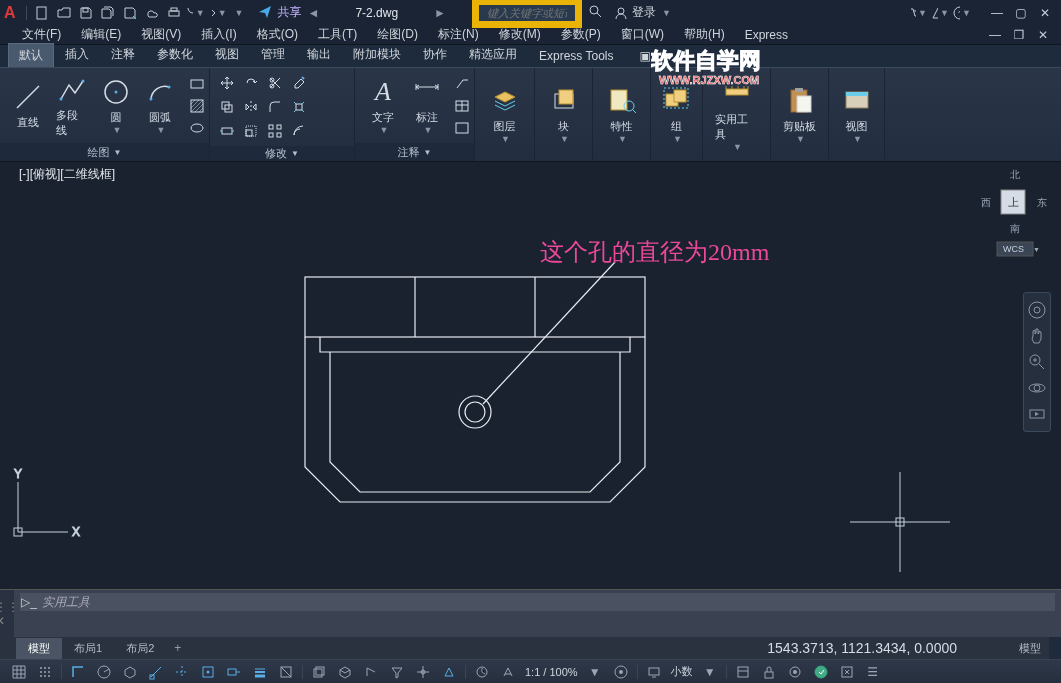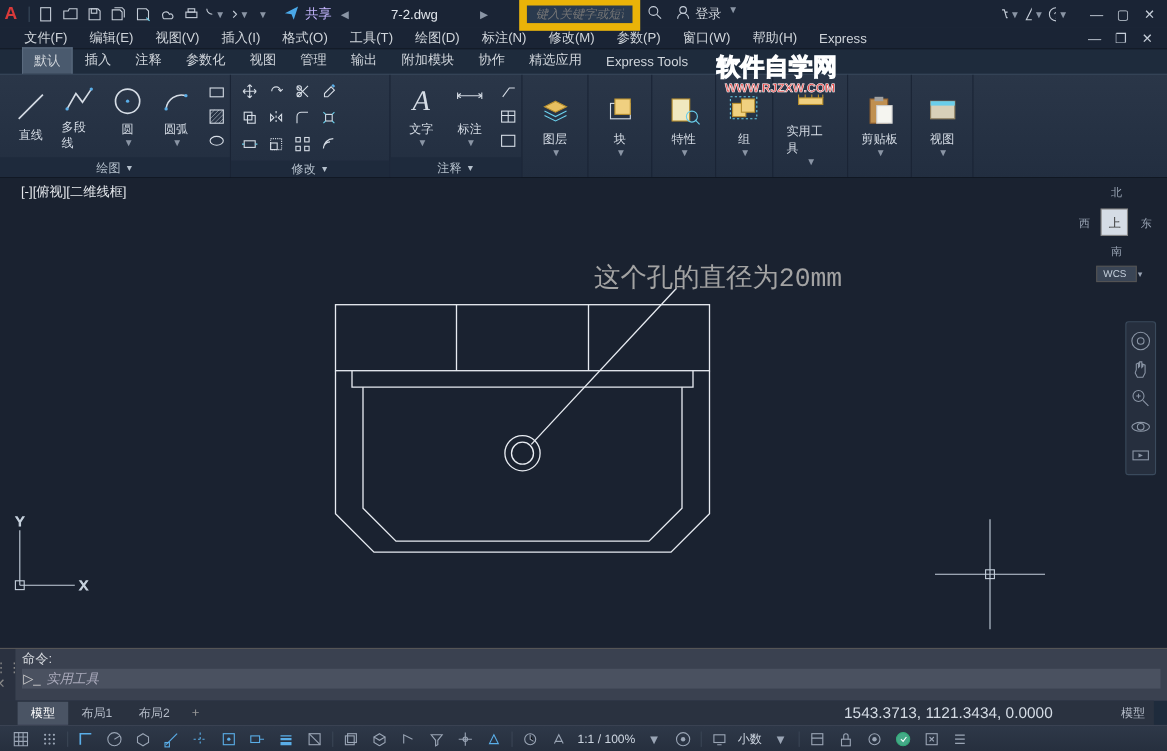--- a/index.html
+++ b/index.html
@@ -8,47 +8,47 @@
 .titlebar .logo{color:#d93a3a;font-weight:bold;font-size:16px;margin-right:6px}
 .tb-icon{width:18px;height:18px;margin:0 2px;display:inline-flex;align-items:center;justify-content:center;cursor:pointer;color:#c5cdd8}
 .tb-sep{width:1px;height:14px;background:#3a4a5c;margin:0 4px}
 .tb-arrow{font-size:9px;color:#8a95a5;margin-left:2px}
 .share-btn{color:#c4b5fd;margin-left:8px;display:flex;align-items:flex-start;cursor:pointer}
 .share-btn svg{margin-right:4px}
 .filename{margin-left:30px;color:#e0e5eb}
 .arrow-btn{color:#8a95a5;padding:0 6px;cursor:pointer}
 .search-box{margin-left:20px;background:#2a3a4e;border:7px solid #eab308;padding:2px 8px;width:110px;color:#8a95a5;font-style:italic;font-size:11px}
 .search-icon{margin-left:6px;cursor:pointer}
-.login{margin-left:12px;display:flex;cursor:pointer}
+.login{margin-left:12px;display:flex;align-items:center;cursor:pointer}
 .right-icons{margin-left:auto;display:flex;align-items:center}
 .win-controls{display:flex;margin-left:12px}
 .win-btn{width:24px;height:18px;display:flex;align-items:center;justify-content:center;cursor:pointer;color:#c5cdd8}
 .menubar{height:20px;background:#1a2435;display:flex;align-items:center;padding-left:12px;border-bottom:1px solid #0f1620}
 .menu-item{padding:0 10px;cursor:pointer;font-size:12px}
 .menubar .right{margin-left:auto;display:flex;padding-right:6px}
-.ribbon-tabs{height:22px;background:#1e2b3c;display:flex;align-items:flex-end;padding-left:20px}
+.ribbon-tabs{height:22px;background:#1e2b3c;display:flex;align-items:flex-end;padding-left:8px}
 .rtab{padding:3px 10px;cursor:pointer;font-size:12px;border:1px solid transparent}
 .rtab.active{background:#4a5a6e;border:1px solid #5a6a7e;border-bottom:none}
 .ribbon{height:95px;background:linear-gradient(#2a3648,#222e40);border-top:1px solid #3a4a5c;border-bottom:1px solid #0f1620;display:flex}
 .panel{border-right:1px solid #1a2435;display:flex;flex-direction:column;position:relative}
 .panel-body{flex:1;display:flex;align-items:center;padding:4px 6px}
 .panel-title{height:18px;background:#1e2a3c;text-align:center;font-size:11px;display:flex;align-items:center;justify-content:center;color:#b5c0cc;cursor:pointer}
 .panel-title .drop{margin-left:4px;font-size:8px}
 .big-btn{display:flex;flex-direction:column;align-items:center;padding:0 6px;cursor:pointer}
 .big-btn .ico{width:32px;height:32px;display:flex;align-items:center;justify-content:center;margin-bottom:2px}
 .big-btn .lbl{font-size:11px;color:#d5dce5}
 .small-grid{display:grid;grid-template-columns:repeat(4,22px);grid-template-rows:repeat(3,22px);gap:2px}
 .small-btn{width:22px;height:22px;display:flex;align-items:center;justify-content:center;cursor:pointer}
 .drawing-area{position:absolute;top:162px;left:0;right:0;bottom:94px;background:#1a2230}
 .view-label{position:absolute;top:4px;left:19px;color:#e5e8ec;font-size:12px}
 .viewcube{position:absolute;top:6px;right:12px;width:70px;height:90px}
 .nav-bar{position:absolute;top:130px;right:10px;width:28px;background:rgba(50,60,75,0.5);border:1px solid #3a4a5c;border-radius:3px;padding:4px 0}
 .nav-btn{height:26px;display:flex;align-items:center;justify-content:center;cursor:pointer;color:#8a95a5}
 .canvas-svg{position:absolute;top:0;left:0;width:100%;height:100%}
-.annotation{position:absolute;top:74px;left:540px;color:#a3a3a3;font-size:24px;font-family:Liberation Mono, monospace}
+.annotation{position:absolute;top:74px;left:540px;color:#ec4899;font-size:24px;font-family:Liberation Serif, serif}
 .cmd-area{position:absolute;bottom:46px;left:0;right:0;height:48px;background:#3a4150;border-top:1px solid #555;display:flex;font-size:12px}
 .cmd-handle{width:14px;background:#2a3140;display:flex;align-items:center;justify-content:center;color:#888;cursor:move}
 .cmd-lines{flex:1;padding:2px 6px;font-family:Consolas,monospace}
 .cmd-line{color:#d5d8dd;line-height:15px}
 .cmd-input-row{display:flex;align-items:center;background:#4a5160;height:18px;margin-top:1px}
 .cmd-prompt{width:18px;text-align:center;color:#ccc}
 .cmd-input{color:#aab;font-style:italic;padding-left:4px}
 .tab-bar{position:absolute;bottom:24px;left:0;right:12px;height:22px;background:#2a3240;display:flex;align-items:center;padding-left:16px}
 .mtab{padding:3px 12px;cursor:pointer;font-size:11px;color:#b5bcc8}
 .mtab.active{background:#4a5464;color:#fff}
@@ -585,21 +585,20 @@
           <rect x="3" y="6" width="14" height="8" fill="none" stroke="#8a95a5"></rect>
           <path d="M8 8l4 2-4 2z" fill="#8a95a5"></path>
         </svg>
       </div>
   </div>
 </div>
 
 <div class="cmd-area">
   <div class="cmd-handle">⋮⋮<br>✕</div>
   <div class="cmd-lines">
-    <div class="cmd-line">命令:</div>
     <div class="cmd-input-row">
       <span class="cmd-prompt">▷_</span>
       <span class="cmd-input">实用工具</span>
     </div>
   </div>
 </div>
 
 <div class="tab-bar">
   <span class="mtab active">模型</span>
   <span class="mtab">布局1</span>

